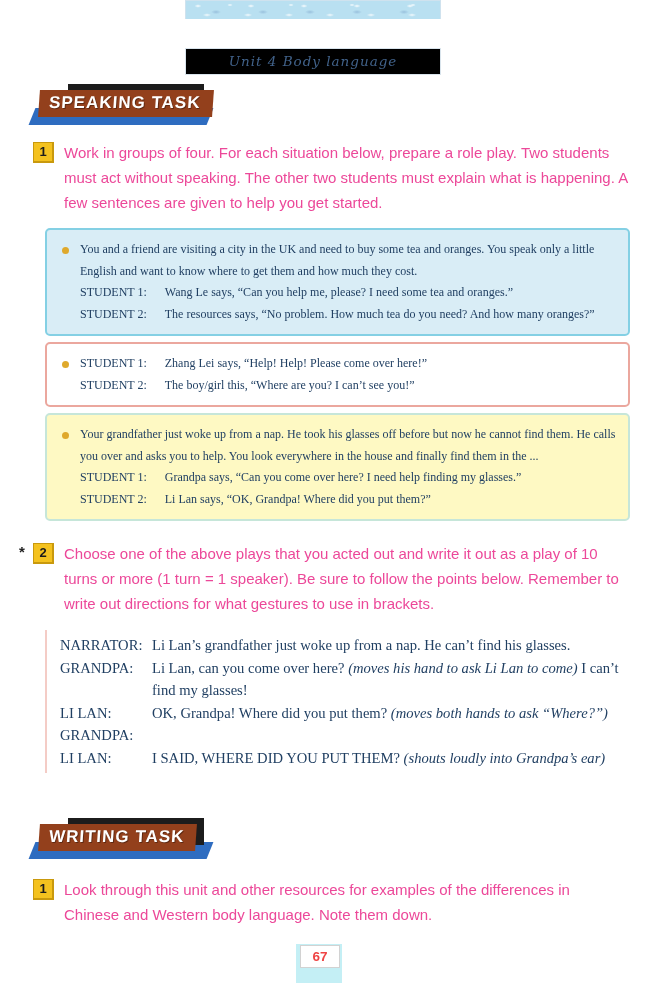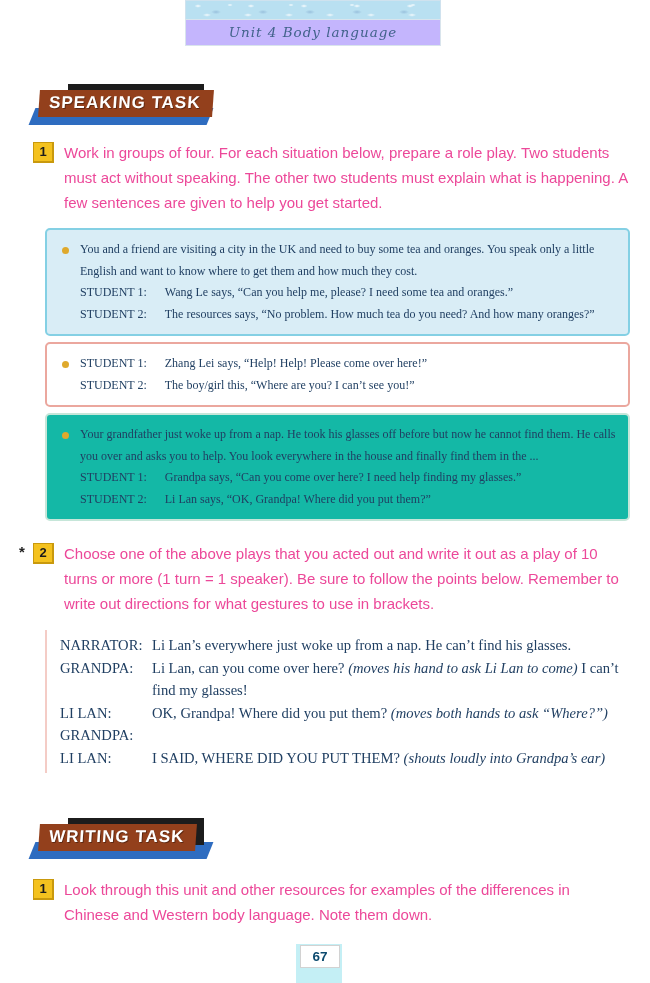--- a/index.html
+++ b/index.html
@@ -17,29 +17,30 @@
     background-color:#b9e0f1;
     background-image:
       radial-gradient(ellipse 5px 2.5px at 12px 5px, rgba(255,255,255,.95), rgba(255,255,255,0) 70%),
       radial-gradient(ellipse 7px 3px at 30px 11px, rgba(120,160,200,.5), rgba(255,255,255,0) 70%),
       radial-gradient(ellipse 4px 2px at 44px 4px, rgba(255,255,255,.9), rgba(255,255,255,0) 70%),
       radial-gradient(ellipse 6px 2.5px at 21px 14px, rgba(255,255,255,.85), rgba(140,170,205,0) 70%);
     background-size:53px 18px,47px 18px,61px 18px,41px 18px;
     border:1px solid #cfe2ee;border-bottom:none;
   }
   .banner-title{
-    background:#c4b5fd;
+    background:#000000;
     border:1px solid #d9e4ec;
     text-align:center;
     padding:4px 0 5px 0;
     font-family:"DejaVu Serif",serif;
     font-style:italic;
     font-size:13.5px;
     color:#41628a;
     letter-spacing:1px;
+    margin-top:29px;
   }
   
   .task-heading{position:relative;height:47px;width:240px;margin-left:30px;}
   .th-blue{
     position:absolute;left:2px;top:24px;width:178px;height:17px;
     transform:skewX(-22deg);
   }
   .th-black{position:absolute;left:38px;top:0;width:136px;height:27px;}
   .th-brown{
     position:absolute;left:9px;top:6px;
@@ -90,21 +91,21 @@
   }
   .scr-line{display:flex;font-size:14.6px;line-height:22.5px;}
   .scr-label{flex:none;width:92px;}
   .scr-text{flex:1;}
   
   .footer-mark{position:absolute;left:296px;top:944px;width:46px;height:39px;}
   .page-num-box{
     position:absolute;left:4px;top:1px;width:38px;height:21px;
     background:#ffffff;border:1px solid #d2d2d2;
     text-align:center;line-height:21px;
-    font-size:13.5px;font-weight:bold;color:#0c4a6e;
+    font-size:13.5px;font-weight:bold;color:#ef4444;
   }
   .spacer-sm{height:14px;}
 </style>
 </head>
 <body>
 
 <div class="page">
 
   <div class="banner">
     <div class="banner-droplets"></div>
@@ -151,21 +152,21 @@
               <span class="slabel serif">STUDENT 1:</span>
               <div class="stext serif">Zhang Lei says, “Help! Help! Please come over here!”</div>
             </div>
             <div class="sline">
               <span class="slabel serif">STUDENT 2:</span>
               <div class="stext serif">The boy/girl this, “Where are you? I can’t see you!”</div>
             </div>
           </div>
         </div>
       </div>
-      <div class="sit-box" style="background: #14b8a6; border-color: rgb(198, 230, 217);">
+      <div class="sit-box" style="background: #fef9c3; border-color: rgb(198, 230, 217);">
         <div class="bullet-row">
           <span class="dot" style="background: rgb(223, 169, 44);"></span>
           <div class="sit-content">
             <div class="serif">Your grandfather just woke up from a nap. He took his glasses off before but now he cannot find them. He calls you over and asks you to help. You look everywhere in the house and finally find them in the ...</div>
             <div class="sline">
               <span class="slabel serif">STUDENT 1:</span>
               <div class="stext serif">Grandpa says, “Can you come over here? I need help finding my glasses.”</div>
             </div>
             <div class="sline">
               <span class="slabel serif">STUDENT 2:</span>
@@ -180,21 +181,21 @@
 
   <div class="num-item">
     <span class="star">*</span>
     <span class="badge" style="background: rgb(244, 194, 31); border-color: rgb(201, 153, 13);">2</span>
     <div class="num-text">Choose one of the above plays that you acted out and write it out as a play of 10 turns or more (1 turn = 1 speaker). Be sure to follow the points below. Remember to write out directions for what gestures to use in brackets.</div>
   </div>
 
   <div class="script-block">
       <div class="scr-line">
         <span class="scr-label serif">NARRATOR:</span>
-        <div class="scr-text serif"><span>Li Lan’s everywhere just woke up from a nap. He can’t find his glasses.</span></div>
+        <div class="scr-text serif"><span>Li Lan’s grandfather just woke up from a nap. He can’t find his glasses.</span></div>
       </div>
       <div class="scr-line">
         <span class="scr-label serif">GRANDPA:</span>
         <div class="scr-text serif"><span>Li Lan, can you come over here? </span><i>(moves his hand to ask Li Lan to come)</i><span> I can’t find my glasses!</span></div>
       </div>
       <div class="scr-line">
         <span class="scr-label serif">LI LAN:</span>
         <div class="scr-text serif"><span>OK, Grandpa! Where did you put them? </span><i>(moves both hands to ask “Where?”)</i></div>
       </div>
       <div class="scr-line">

